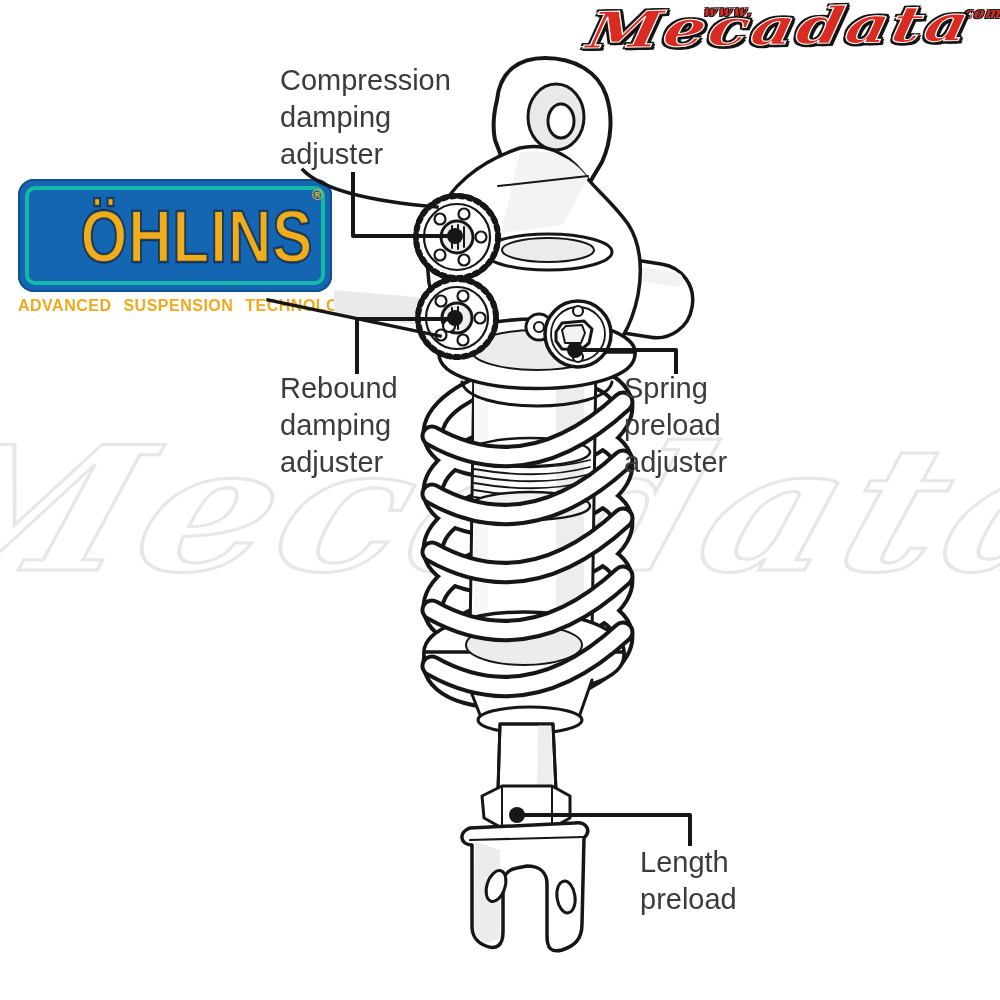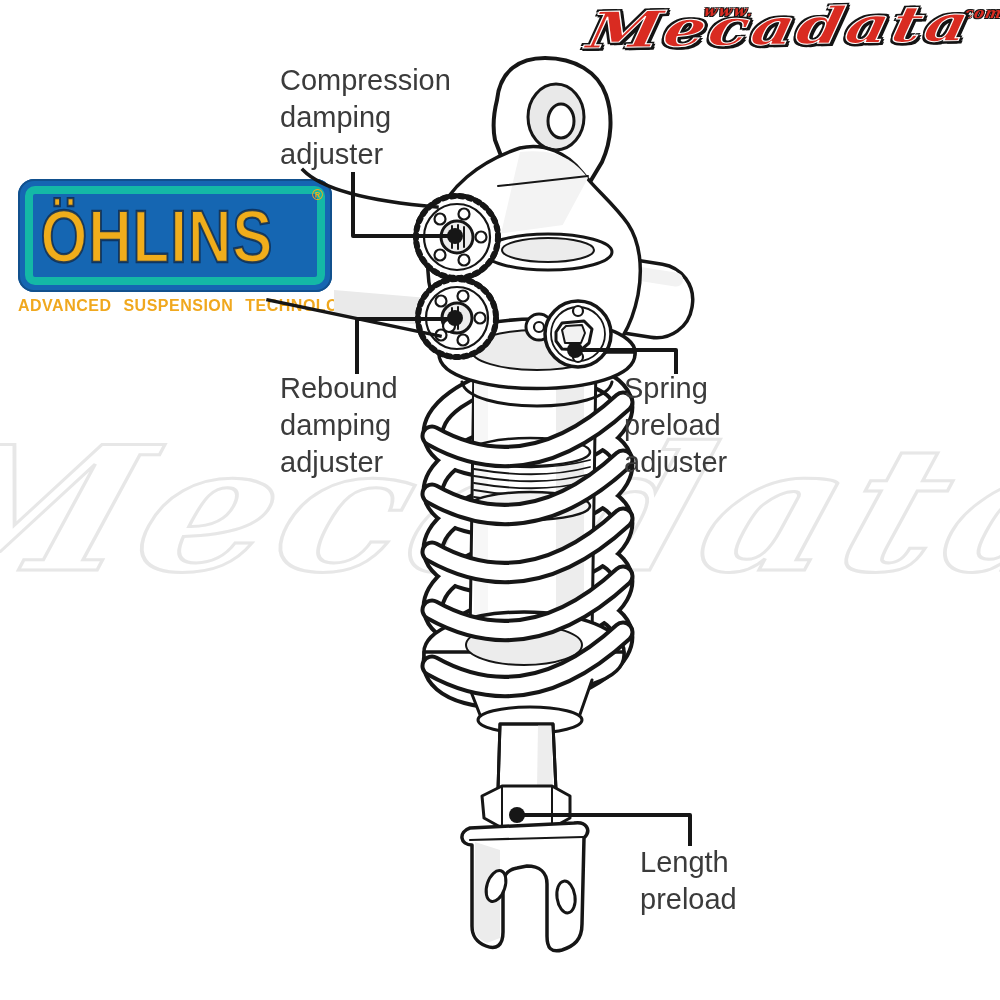--- a/index.html
+++ b/index.html
@@ -12,22 +12,22 @@
     font-size:172px;letter-spacing:4px;color:#ffffff;
     -webkit-text-stroke:3px #e7e7e7;
     transform:scaleX(1.22) skewX(-14deg);transform-origin:center;
     z-index:1;white-space:nowrap;user-select:none;}
 
   
   .ohlins{position:absolute;left:18px;top:179px;width:314px;z-index:2;}
   .ohlins-box{position:relative;width:314px;height:113px;background:#1566b2;border-radius:16px;
     box-shadow:0 0 0 2px #11508d inset;}
   .ohlins-inner{position:absolute;left:7px;top:7px;right:7px;bottom:7px;
-    border:8px solid #14b8a6;border-radius:10px;
-    display:flex;align-items:center;justify-content:flex-start;}
+    border:4px solid #14b8a6;border-radius:10px;
+    display:flex;align-items:center;justify-content:flex-end;}
   .ohlins-name{font-family:"Liberation Sans",sans-serif;font-weight:bold;
     font-size:64px;letter-spacing:1px;color:#f0ad1b;
     -webkit-text-stroke:2px rgba(12,45,85,.85);
     transform:scaleY(1.16) scaleX(.94);line-height:1;}
   .ohlins-reg{position:absolute;right:9px;top:7px;font-size:15px;font-weight:bold;color:#f0ad1b;}
   .ohlins-tagline{margin-top:5px;font-size:16px;font-weight:bold;letter-spacing:.5px;
     word-spacing:7px;color:#f0a81e;white-space:nowrap;}
 
   
   .mecadata{position:absolute;left:588px;top:4px;width:410px;height:62px;z-index:5;}

